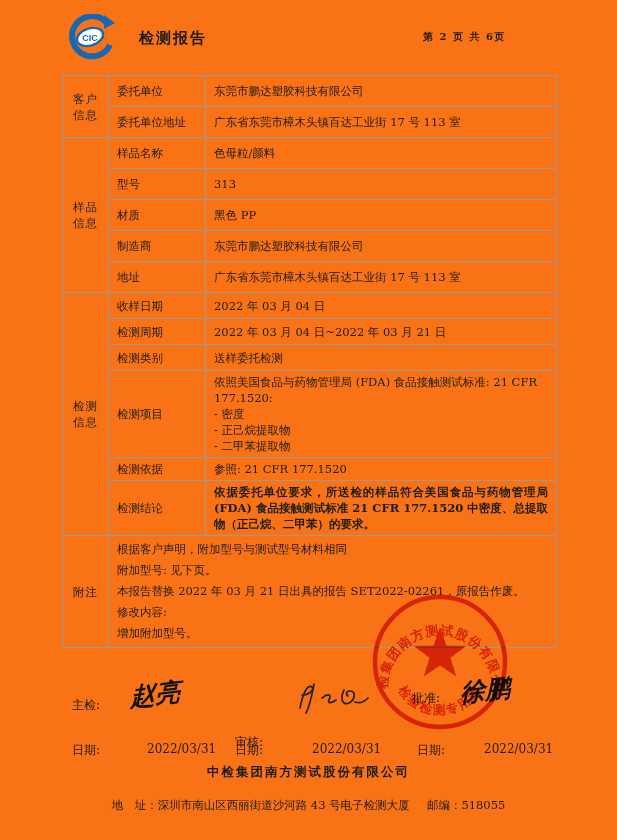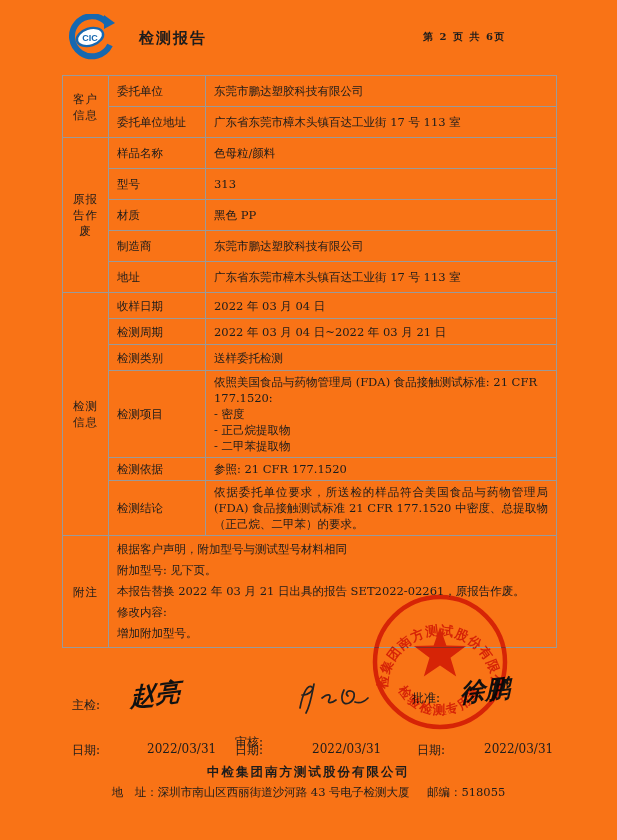--- a/index.html
+++ b/index.html
@@ -27,21 +27,21 @@
   .signs { position:absolute; left:62px; top:672px; width:494px; height:90px; font-size:12px; }
   .s-label { position:absolute; white-space:nowrap; }
   .handwriting { font-size:25px; font-weight:bold; font-style:italic;
     display:inline-block; transform:rotate(-7deg) skewX(-6deg); color:#111; }
   
   .stamp { position:absolute; left:369px; top:591px; width:142px; height:142px;
     opacity:.9; mix-blend-mode:multiply; pointer-events:none; z-index:5; }
   
   .footer { position:absolute; left:0; top:764px; width:617px; text-align:center; }
   .f-company { font-size:12.5px; font-weight:bold; letter-spacing:2px; }
-  .f-line { font-size:11.5px; margin-top:4px; }
+  .f-line { font-size:11.5px; margin-top:17px; }
   .f-url { color:#0000cc; text-decoration:underline; font-family:"Liberation Mono","DejaVu Sans Mono",monospace; font-size:11px; }
 </style>
 </head>
 <body>
 
 <div class="page">
 
   <div class="logo">
     <svg width="58" height="48" viewBox="0 0 58 48">
       <path d="M45 9 A20 20 0 1 0 48 31" fill="none" stroke="#1668b0" stroke-width="6"></path>
@@ -67,21 +67,21 @@
         <td class="fvalue">东莞市鹏达塑胶科技有限公司</td>
       </tr>
       <tr>
         <td class="flabel h33">委托单位地址</td>
         <td class="fvalue">广东省东莞市樟木头镇百达工业街 17 号 113 室</td>
       </tr>
     </tbody>
 
     <tbody>
       <tr>
-        <td class="glabel" rowspan="5">原报告作废</td>
+        <td class="glabel" rowspan="5">样品信息</td>
         <td class="flabel h33">样品名称</td>
         <td class="fvalue">色母粒/颜料</td>
       </tr>
       <tr>
         <td class="flabel h33">型号</td>
         <td class="fvalue">313</td>
       </tr>
       <tr>
         <td class="flabel h33">材质</td>
         <td class="fvalue">黑色 PP</td>
@@ -117,21 +117,21 @@
 - 密度
 - 正己烷提取物
 - 二甲苯提取物</td>
       </tr>
       <tr>
         <td class="flabel h23">检测依据</td>
         <td class="fvalue">参照: 21 CFR 177.1520</td>
       </tr>
       <tr>
         <td class="flabel">检测结论</td>
-        <td class="fvalue" style="text-align:justify;">依据委托单位要求，所送检的样品符合美国食品与药物管理局 (FDA) 食品接触测试标准 21 CFR 177.1520 中密度、总提取物（正己烷、二甲苯）的要求。</td>
+        <td class="fvalue" style="text-align:justify;font-weight:bold;">依据委托单位要求，所送检的样品符合美国食品与药物管理局 (FDA) 食品接触测试标准 21 CFR 177.1520 中密度、总提取物（正己烷、二甲苯）的要求。</td>
       </tr>
     </tbody>
 
     <tbody>
       <tr>
         <td class="glabel">附注</td>
         <td class="fvalue pre" colspan="2" style="line-height:21px;">根据客户声明，附加型号与测试型号材料相同
 附加型号: 见下页。
 本报告替换 2022 年 03 月 21 日出具的报告 SET2022-02261，原报告作废。
 修改内容:

